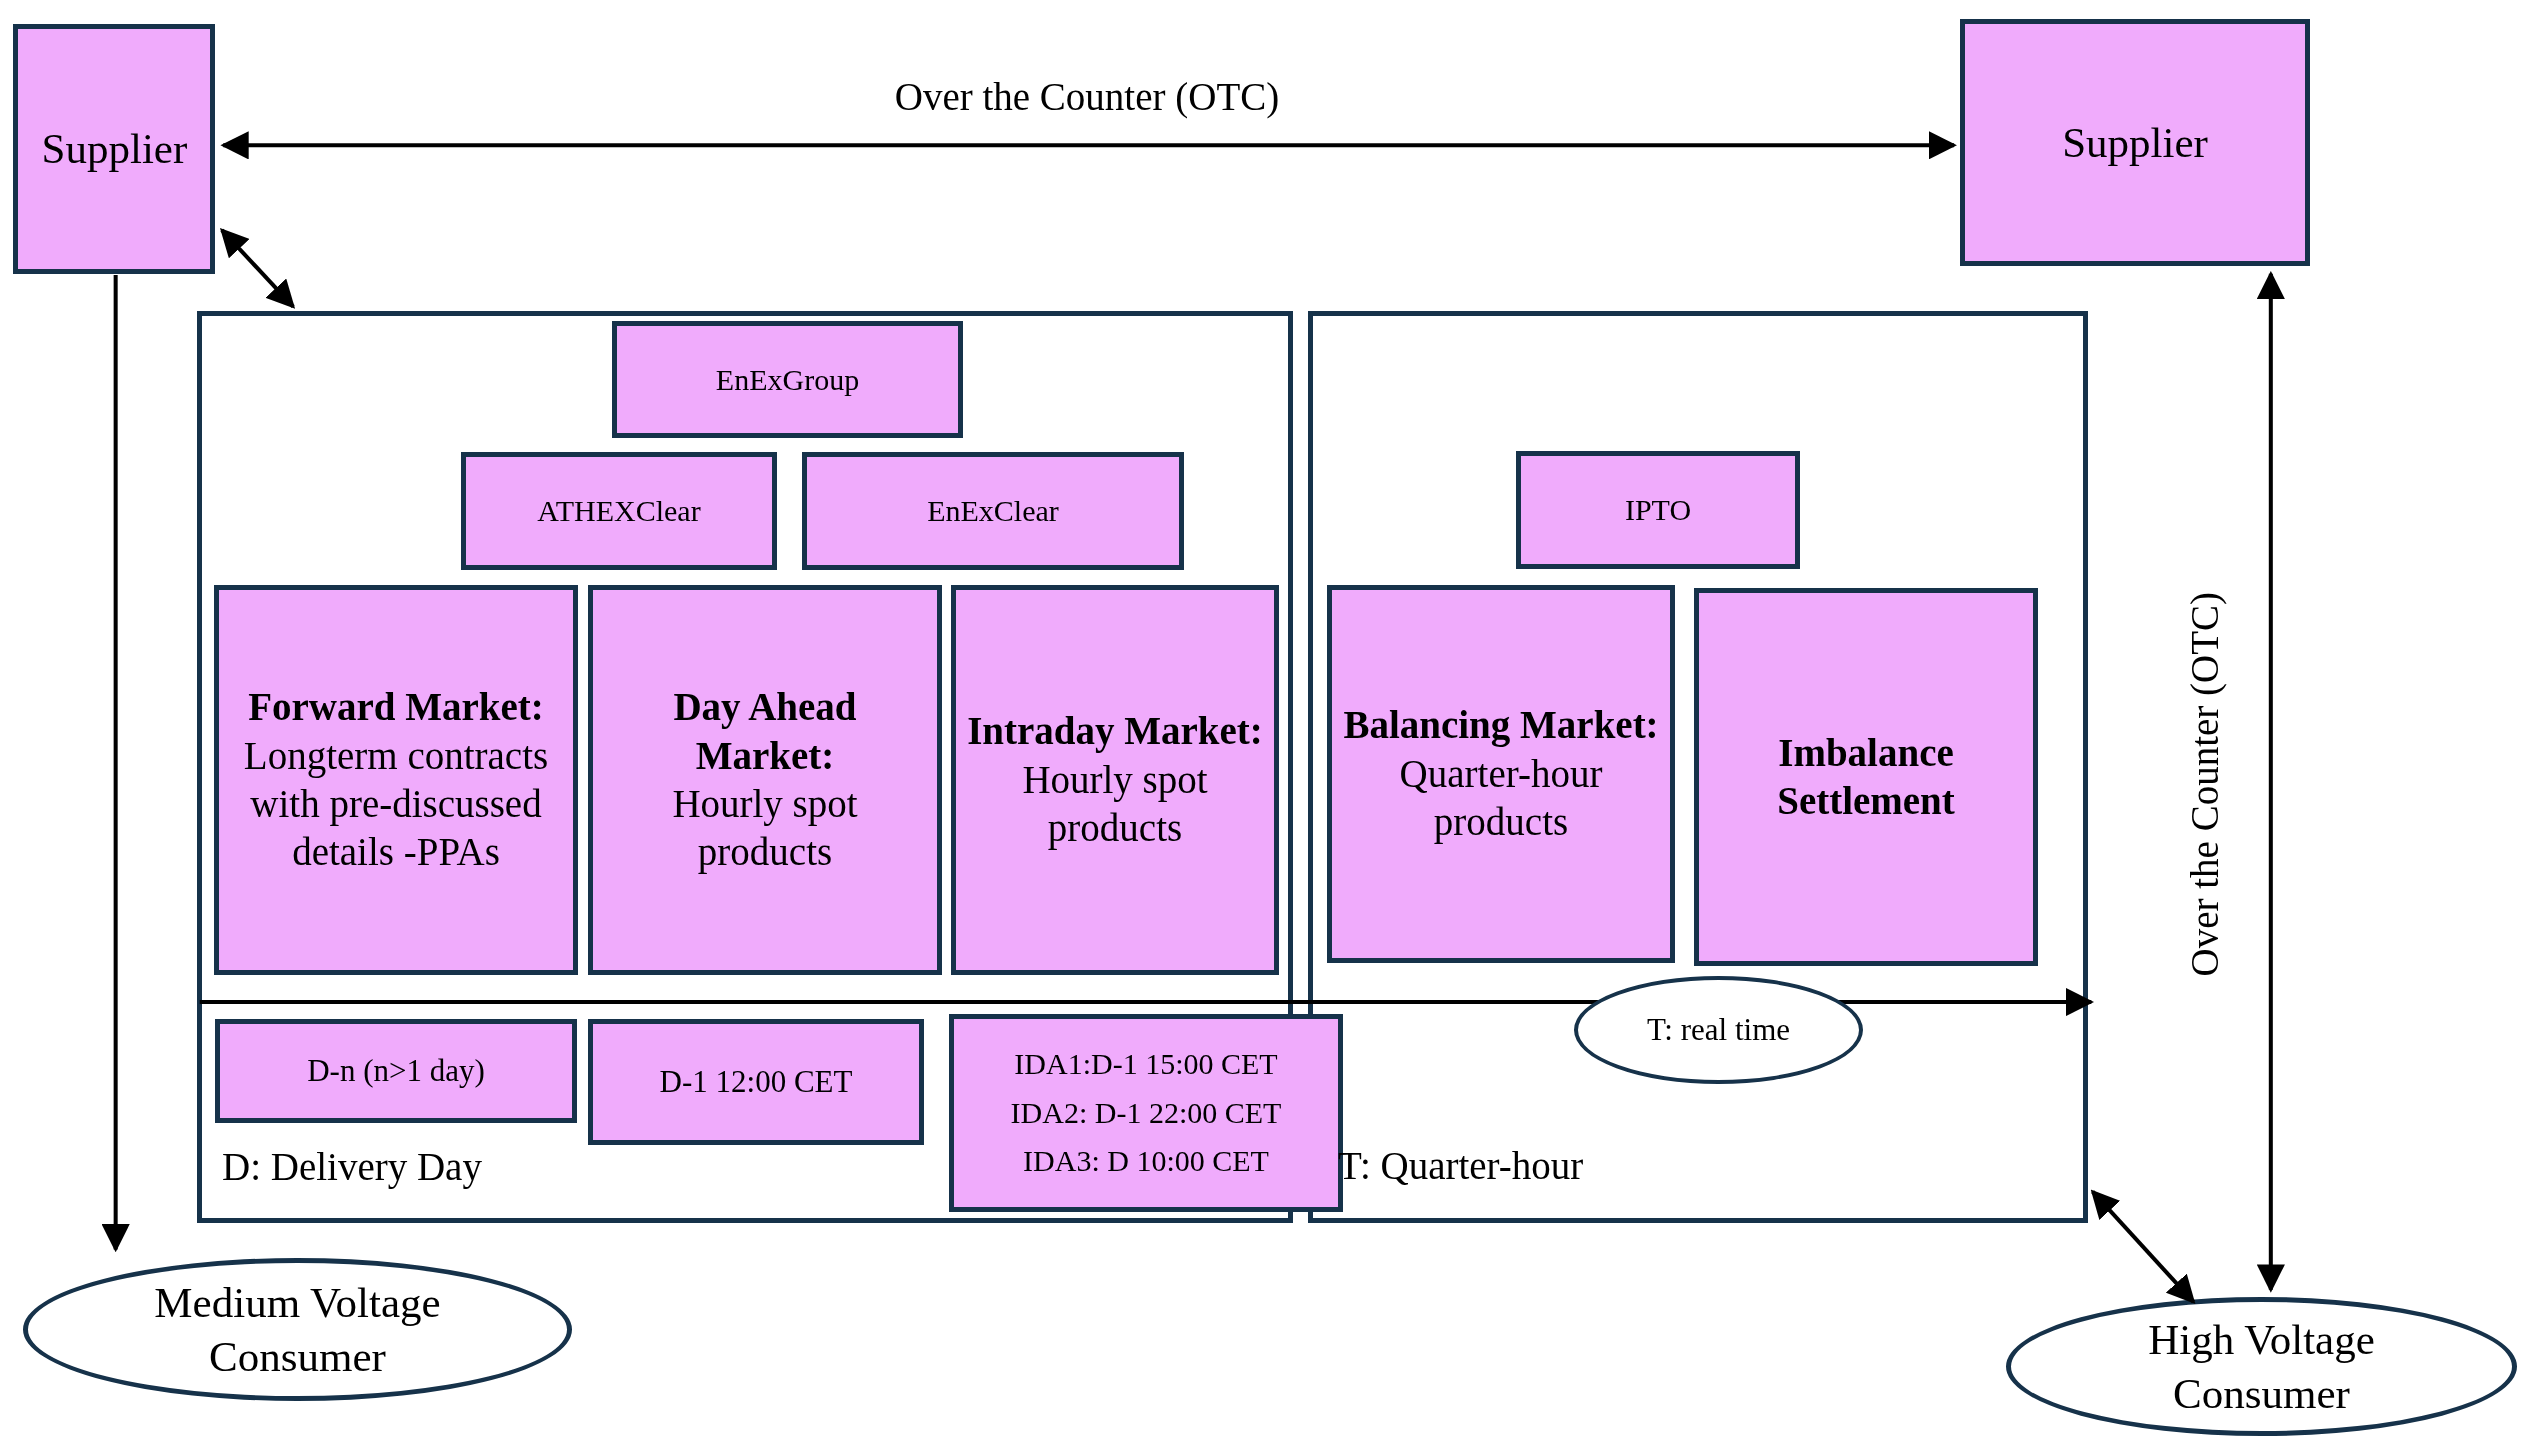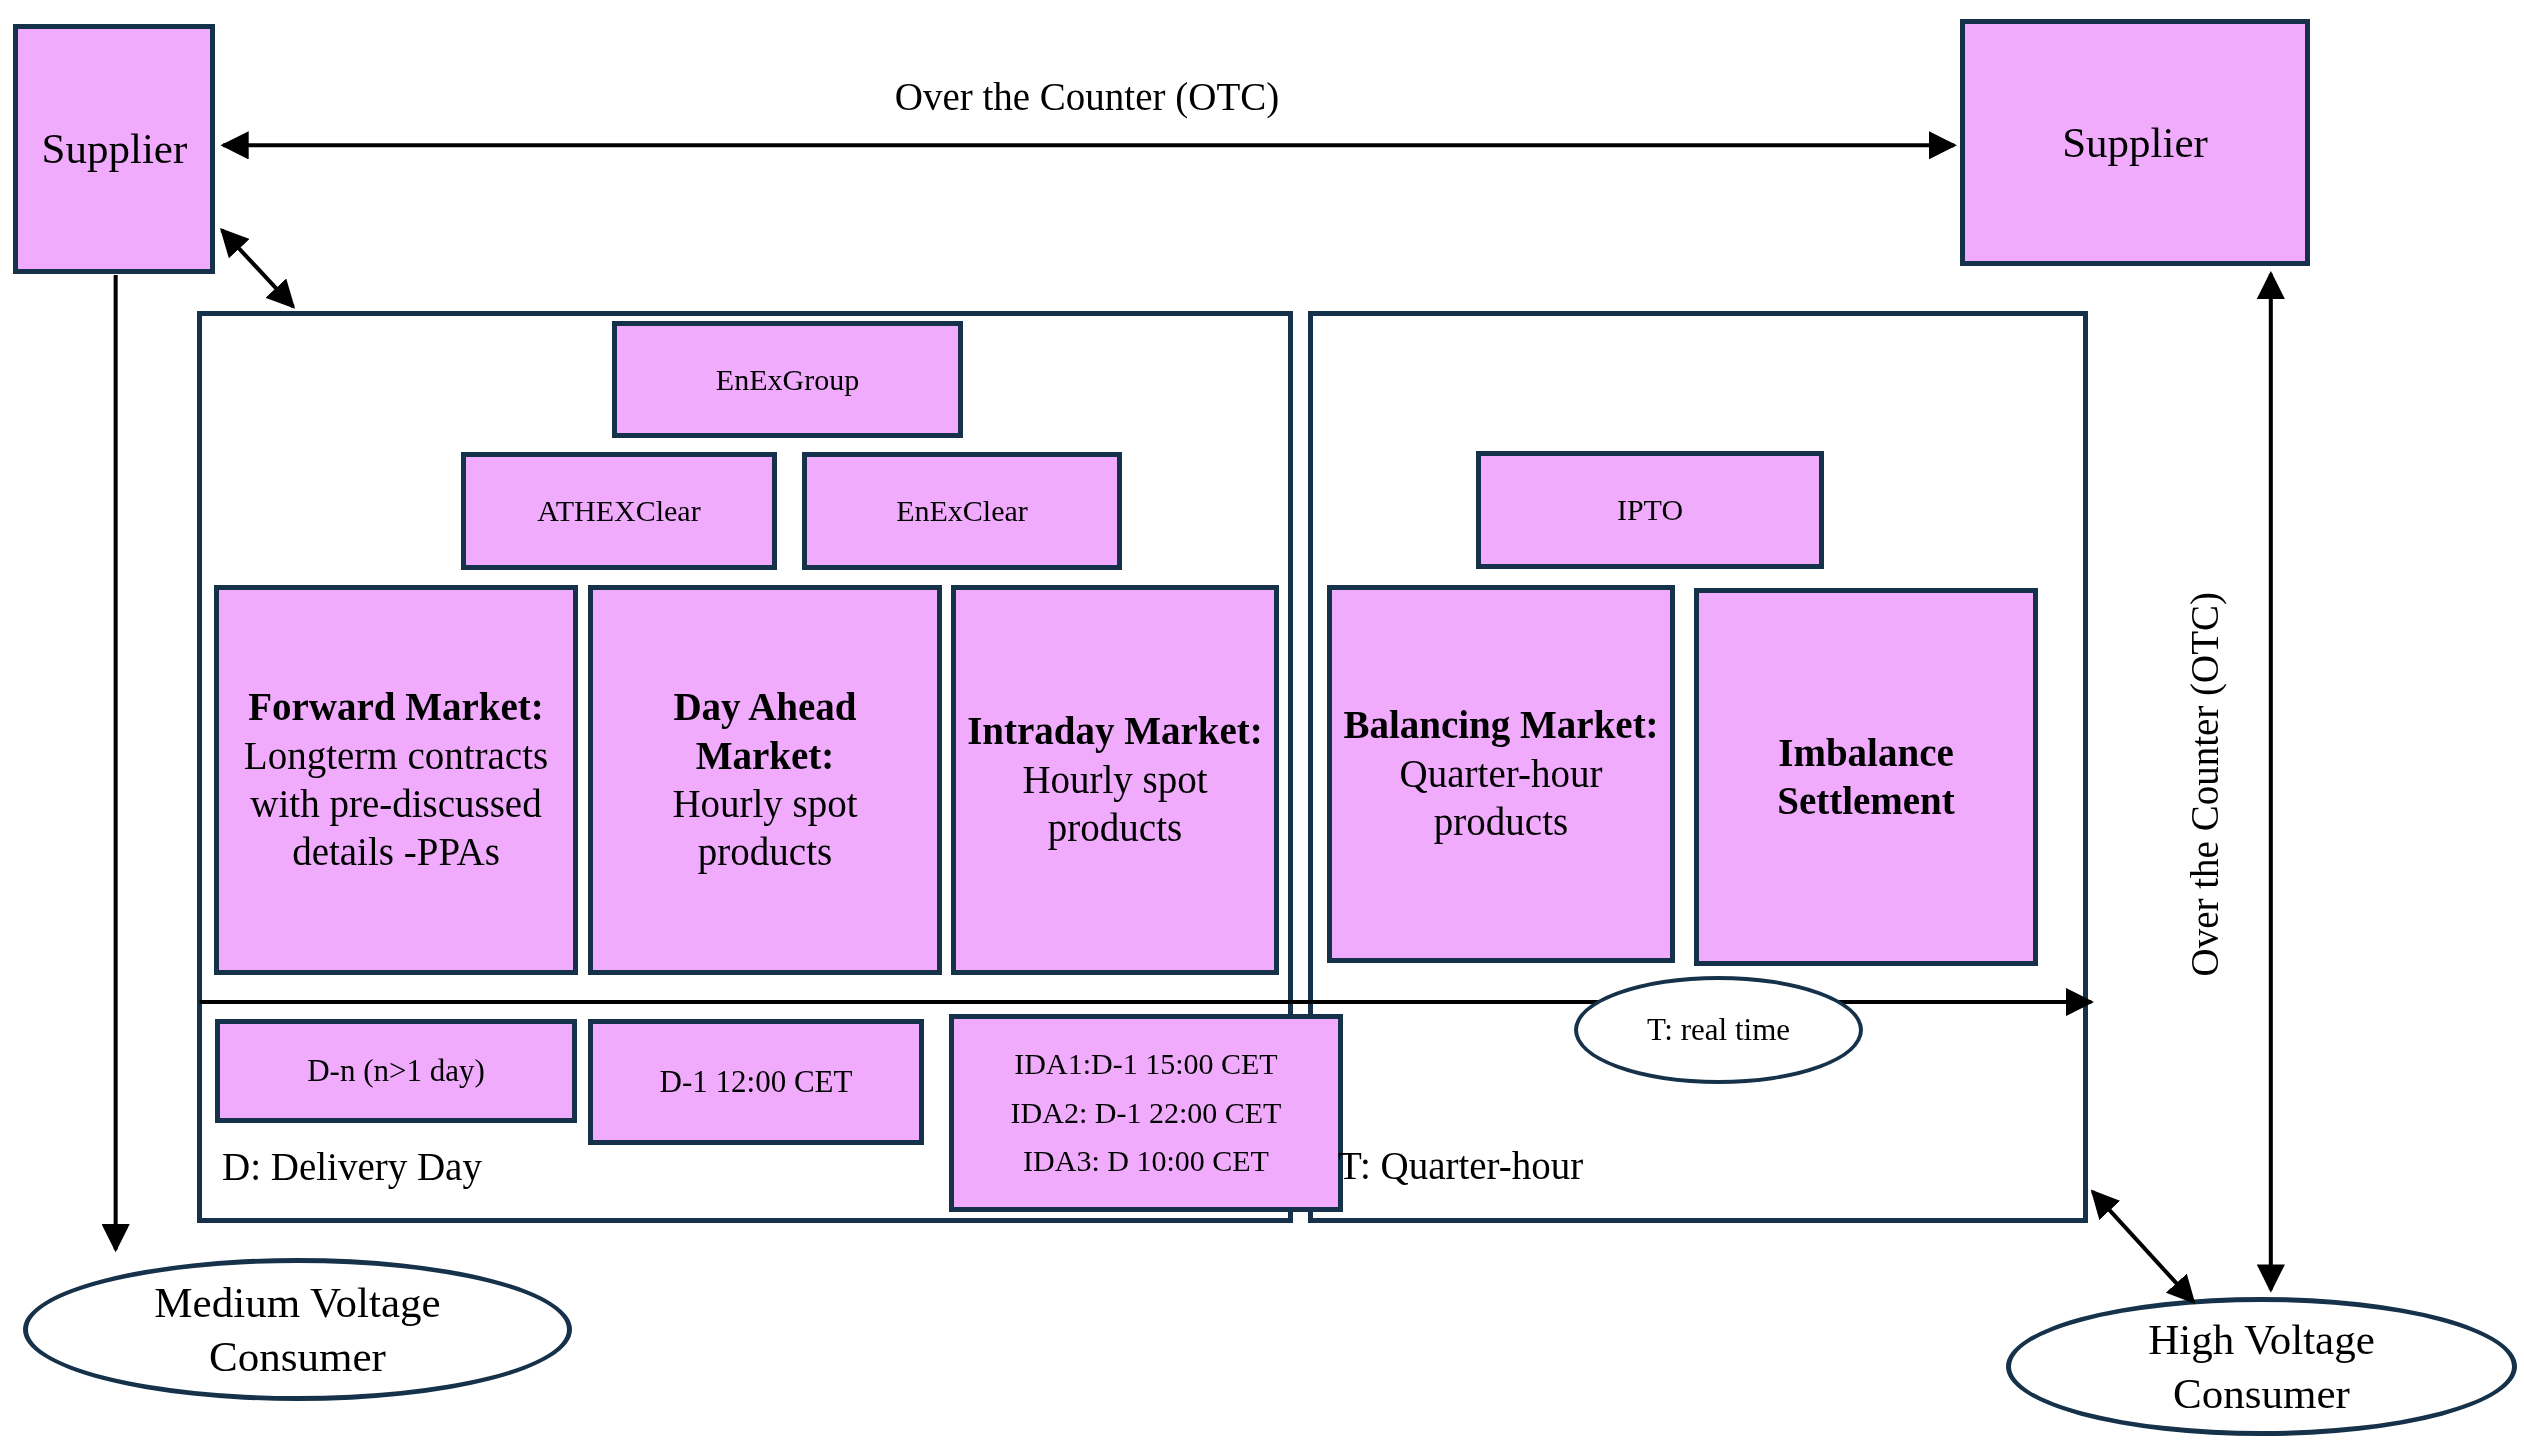--- a/index.html
+++ b/index.html
@@ -76,25 +76,25 @@
   <div class="container z1" style="left:1308px;top:311px;width:780px;height:912px;"></div>
 
   <div class="box fs60 z1" style="left:612px;top:321px;width:351px;height:117px;">
     <span>EnExGroup</span>
   </div>
 
   <div class="box fs60 z1" style="left:461px;top:452px;width:316px;height:118px;">
     <span>ATHEXClear</span>
   </div>
 
-  <div class="box fs60 z1" style="left:802px;top:452px;width:320px;height:118px;">
+  <div class="box fs60 z1" style="left:802px;top:452px;width:382px;height:118px;">
     <span>EnExClear</span>
   </div>
 
-  <div class="box fs60 z1" style="left:1476px;top:451px;width:348px;height:118px;">
+  <div class="box fs60 z1" style="left:1516px;top:451px;width:284px;height:118px;">
     <span>IPTO</span>
   </div>
 
   <div class="box fs58 z1" style="left:214px;top:585px;width:364px;height:390px;padding:6.7px;">
     <div class="m-title">Forward Market:</div>
     <div class="m-body">Longterm contracts with pre-discussed details -PPAs</div>
   </div>
 
   <div class="box fs58 z1" style="left:588px;top:585px;width:354px;height:390px;padding:14px;">
     <div class="m-title">Day Ahead Market:</div>

